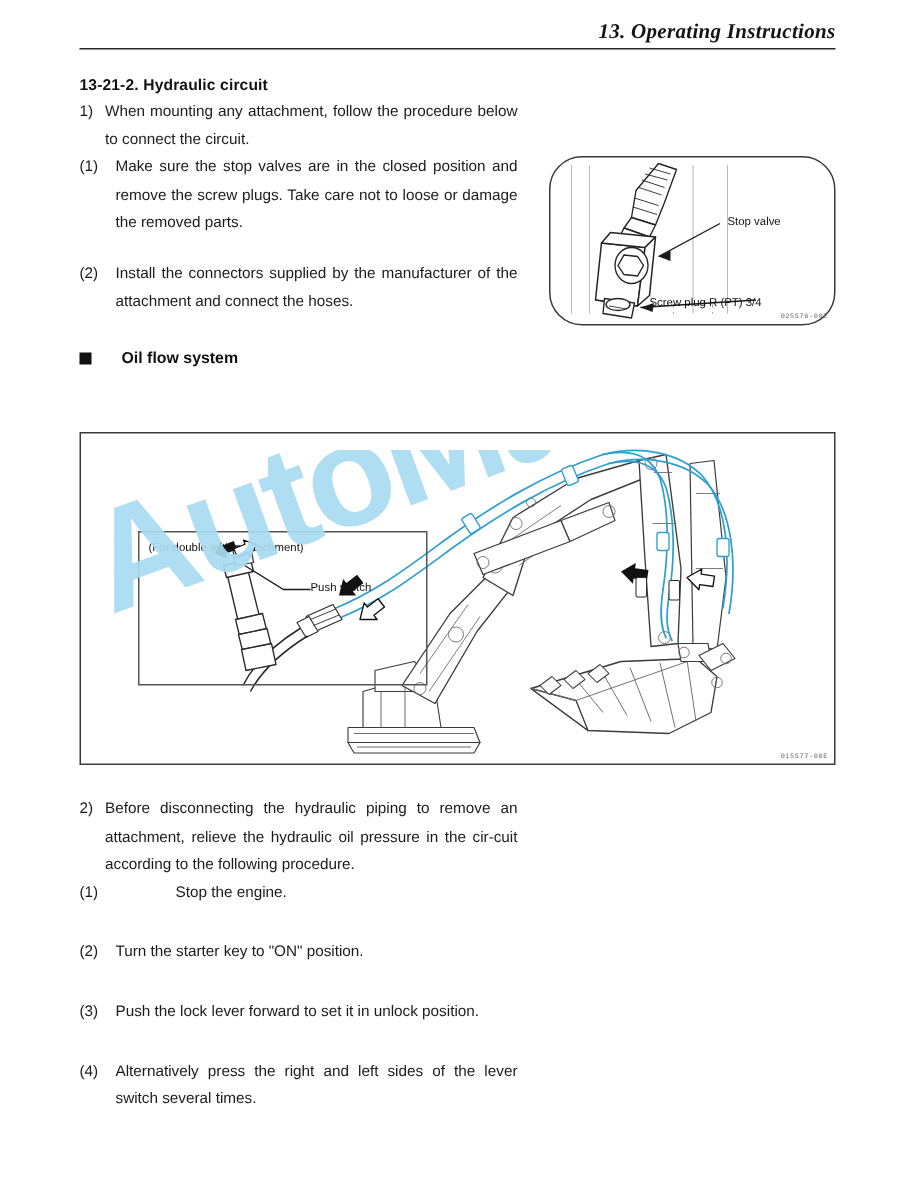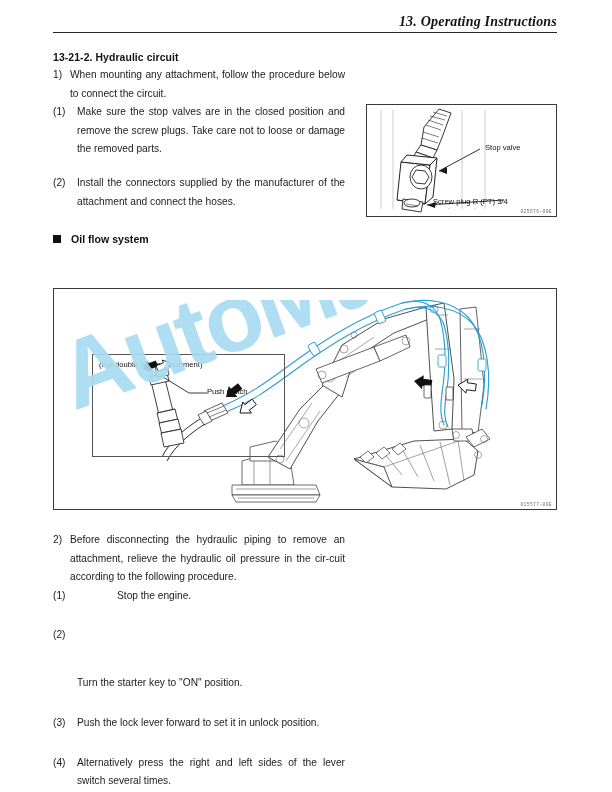--- a/index.html
+++ b/index.html
@@ -26,21 +26,21 @@
     position:absolute;font-weight:700;font-size:10.4px;color:#111;
     letter-spacing:.1px;
   }
   .body-col{position:absolute;font-size:10.2px;line-height:18.6px;color:#1b1b1b;}
   .item{display:flex;margin-bottom:0px;}
   .item .num{flex:0 0 auto;white-space:pre;}
   .item .txt{flex:1 1 auto;text-align:justify;text-justify:inter-word;}
   .item.gap{margin-top:15px;}
 
   
-  .bullet-head{position:absolute;display:flex;align-items:center;gap:10px;}
+  .bullet-head{position:absolute;display:flex;align-items:center;gap:20px;}
   .sq{width:8px;height:8px;background:#111;display:inline-block;}
   .bullet-head .lbl{font-weight:700;font-size:10.6px;color:#111;}
 
   
   .fig{position:absolute;border:1.3px solid #3a3a3a;background:#fff;box-sizing:border-box;}
   .fig-code{
     position:absolute;right:4px;bottom:2px;font-size:4.6px;
     color:#6b6b6b;letter-spacing:.4px;font-family:"Liberation Mono",monospace;
   }
   .callout{position:absolute;font-size:7.6px;color:#111;white-space:nowrap;}
@@ -94,21 +94,21 @@
       <span class="num" style="width:24px;">(1)</span>
       <span class="txt">Make sure the stop valves are in the closed position and remove the screw plugs. Take care not to loose or damage the removed parts.</span>
     </div>
 
     <div class="item gap">
       <span class="num" style="width:24px;">(2)</span>
       <span class="txt">Install the connectors supplied by the manufacturer of the attachment and connect the hoses.</span>
     </div>
   </div>
 
-  <div class="fig" style="left:366px;top:104px;width:191px;height:113px;">
+  <div class="fig" style="left:366px;top:104px;width:191px;height:113px;border-radius:22px;">
 
     <svg width="189" height="111" viewBox="0 0 189 111">
       <g fill="none" stroke="#b9b9b9" stroke-width="0.7">
         <line x1="14" y1="5" x2="14" y2="104"></line>
         <line x1="26" y1="5" x2="26" y2="104"></line>
         <line x1="95" y1="5" x2="95" y2="104"></line>
         <line x1="118" y1="5" x2="118" y2="104"></line>
       </g>
       <g fill="none" stroke="#9a9a9a" stroke-width="0.7" stroke-dasharray="2 3">
         <line x1="82" y1="98" x2="82" y2="104"></line>
@@ -376,21 +376,21 @@
       <span class="txt">Before disconnecting the hydraulic piping to remove an attachment, relieve the hydraulic oil pressure in the cir-cuit according to the following procedure.</span>
     </div>
 
     <div class="item">
       <span class="num" style="width:24px;">(1)</span>
       <span class="txt" style="text-align:left;margin-left:40px;">Stop the engine.</span>
     </div>
 
     <div class="item gap" style="margin-top:21px;">
       <span class="num" style="width:24px;">(2)</span>
-      <span class="txt" style="text-align:left;margin-top:48px;">Turn the starter key to "ON" position.</span>
+      <span class="txt" style="text-align:left;">Turn the starter key to "ON" position.</span>
     </div>
 
     <div class="item gap" style="margin-top:21px;">
       <span class="num" style="width:24px;">(3)</span>
       <span class="txt" style="text-align:left;">Push the lock lever forward to set it in unlock position.</span>
     </div>
 
     <div class="item gap" style="margin-top:21px;">
       <span class="num" style="width:24px;">(4)</span>
       <span class="txt">Alternatively press the right and left sides of the lever switch several times.</span>

